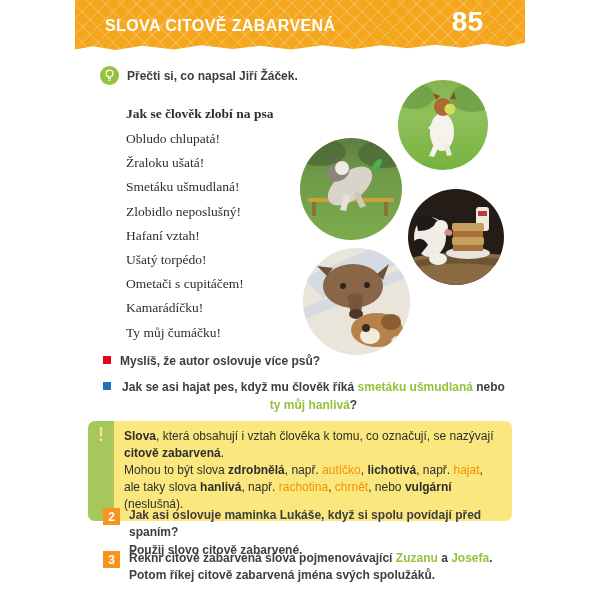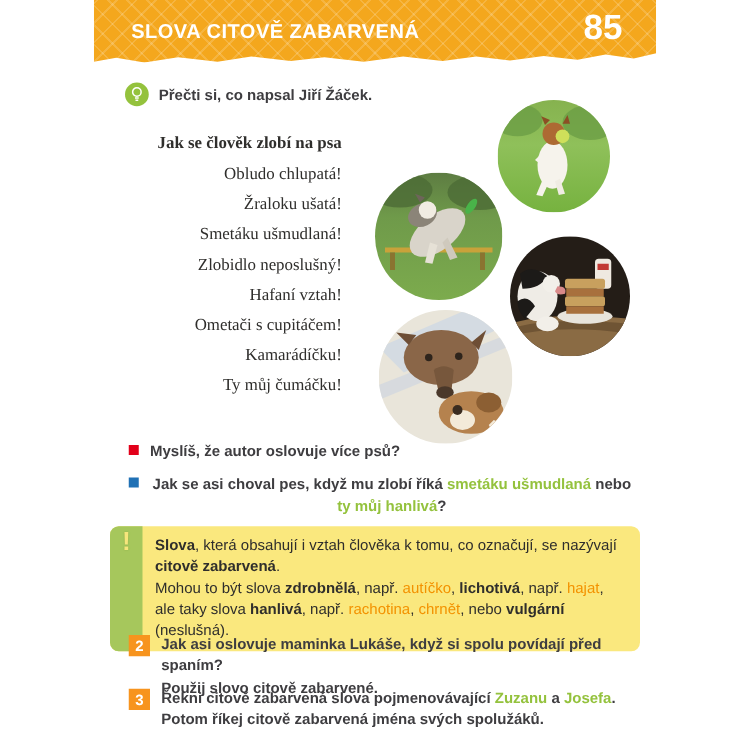--- a/index.html
+++ b/index.html
@@ -26,32 +26,32 @@
       repeating-linear-gradient(45deg, rgba(255,255,255,0.16) 0 1.5px, transparent 1.5px 11px),
       repeating-linear-gradient(-45deg, rgba(255,255,255,0.16) 0 1.5px, transparent 1.5px 11px);
     clip-path:polygon(0% 0%,100% 0%,100% 82%,96% 90%,91% 84%,86% 92%,80% 86%,74% 93%,68% 87%,62% 94%,55% 87%,48% 95%,41% 88%,35% 94%,28% 87%,22% 95%,15% 88%,9% 96%,4% 89%,0% 95%);
     display:flex;align-items:center;
   }
   .header-title{
     position:absolute;left:30px;top:17px;
     font-size:16px;font-weight:bold;letter-spacing:0.4px;color:#fff;
   }
   .page-number{
-    position:absolute;right:27px;top:6px;
+    position:absolute;right:42px;top:6px;
     font-size:28px;font-weight:bold;color:#fff;
   }
   
   .intro{position:absolute;left:100px;top:66px;display:flex;align-items:center;gap:8px;}
   .bulb-badge{
     width:19px;height:19px;border-radius:50%;background:var(--green);
     display:flex;align-items:center;justify-content:center;flex:0 0 auto;
   }
   .intro-text{font-size:12px;font-weight:bold;}
   
-  .poem{position:absolute;left:126px;top:106px;font-family:"Liberation Serif",serif;font-size:13.5px;color:#2f2e2c;text-align:right;}
+  .poem{position:absolute;left:126px;top:106px;font-family:"Liberation Serif",serif;font-size:13.5px;color:#2f2e2c;}
   .poem-title{font-weight:bold;margin-bottom:9px;}
   .poem-line{margin-bottom:8.2px;}
   
   .photo{position:absolute;border-radius:50%;overflow:hidden;}
   .photo svg{display:block;width:100%;height:100%;}
   
   .questions{position:absolute;left:103px;top:352px;width:404px;}
   .question{display:flex;gap:9px;margin-bottom:7px;}
   .q-bullet{width:8px;height:8px;margin-top:4px;flex:0 0 auto;}
   .q-text{font-size:12px;font-weight:bold;line-height:1.55;text-align:center;}
@@ -104,20 +104,21 @@
     <span class="intro-text">Přečti si, co napsal Jiří Žáček.</span>
   </div>
 
   <div class="poem">
     <div class="poem-title">Jak se člověk zlobí na psa</div>
     <div class="poem-line">Obludo chlupatá!</div>
     <div class="poem-line">Žraloku ušatá!</div>
     <div class="poem-line">Smetáku ušmudlaná!</div>
     <div class="poem-line">Zlobidlo neposlušný!</div>
     <div class="poem-line">Hafaní vztah!</div>
+    <div class="poem-line">Ušatý torpédo!</div>
     <div class="poem-line">Ometači s cupitáčem!</div>
     <div class="poem-line">Kamarádíčku!</div>
     <div class="poem-line">Ty můj čumáčku!</div>
   </div>
 
   <div class="photo" style="left:398px;top:80px;width:90px;height:90px;" aria-label="Jack Russell terrier jumping on grass with a ball in its mouth">
     <svg viewBox="0 0 90 90">
       <defs>
         <linearGradient id="gr1" x1="0" y1="0" x2="0" y2="1">
           <stop offset="0" stop-color="#86b24f"></stop>
@@ -205,21 +206,21 @@
     </svg>
   </div>
 
   <div class="questions">
     <div class="question">
       <span class="q-bullet" style="background:var(--red);"></span>
       <span class="q-text"><span class="seg-b">Myslíš, že autor oslovuje více psů?</span></span>
     </div>
     <div class="question">
       <span class="q-bullet" style="background:var(--blue);"></span>
-      <span class="q-text"><span class="seg-b">Jak se asi choval pes, když mu zlobí říká </span><span class="seg-g">smetáku ušmudlaná</span><span class="seg-b"> nebo </span><span class="seg-g">ty můj hanlivá</span><span class="seg-b">?</span></span>
+      <span class="q-text"><span class="seg-b">Jak se asi hajat pes, když mu člověk říká </span><span class="seg-g">smetáku ušmudlaná</span><span class="seg-b"> nebo </span><span class="seg-g">ty můj hanlivá</span><span class="seg-b">?</span></span>
     </div>
   </div>
 
   <div class="rulebox">
     <div class="rulebox-strip">
       <span class="excl-icon">!</span>
     </div>
     <div class="rulebox-content">
       <div><span class="seg-b">Slova</span><span class="seg-n">, která obsahují i vztah člověka k tomu, co označují, se nazývají </span><span class="seg-b">citově zabarvená</span><span class="seg-n">.</span></div>
       <div><span class="seg-n">Mohou to být slova </span><span class="seg-b">zdrobnělá</span><span class="seg-n">, např. </span><span class="seg-o">autíčko</span><span class="seg-n">, </span><span class="seg-b">lichotivá</span><span class="seg-n">, např. </span><span class="seg-o">hajat</span><span class="seg-n">, ale taky slova </span><span class="seg-b">hanlivá</span><span class="seg-n">, např. </span><span class="seg-o">rachotina</span><span class="seg-n">, </span><span class="seg-o">chrnět</span><span class="seg-n">, nebo </span><span class="seg-b">vulgární</span><span class="seg-n"> (neslušná).</span></div>

